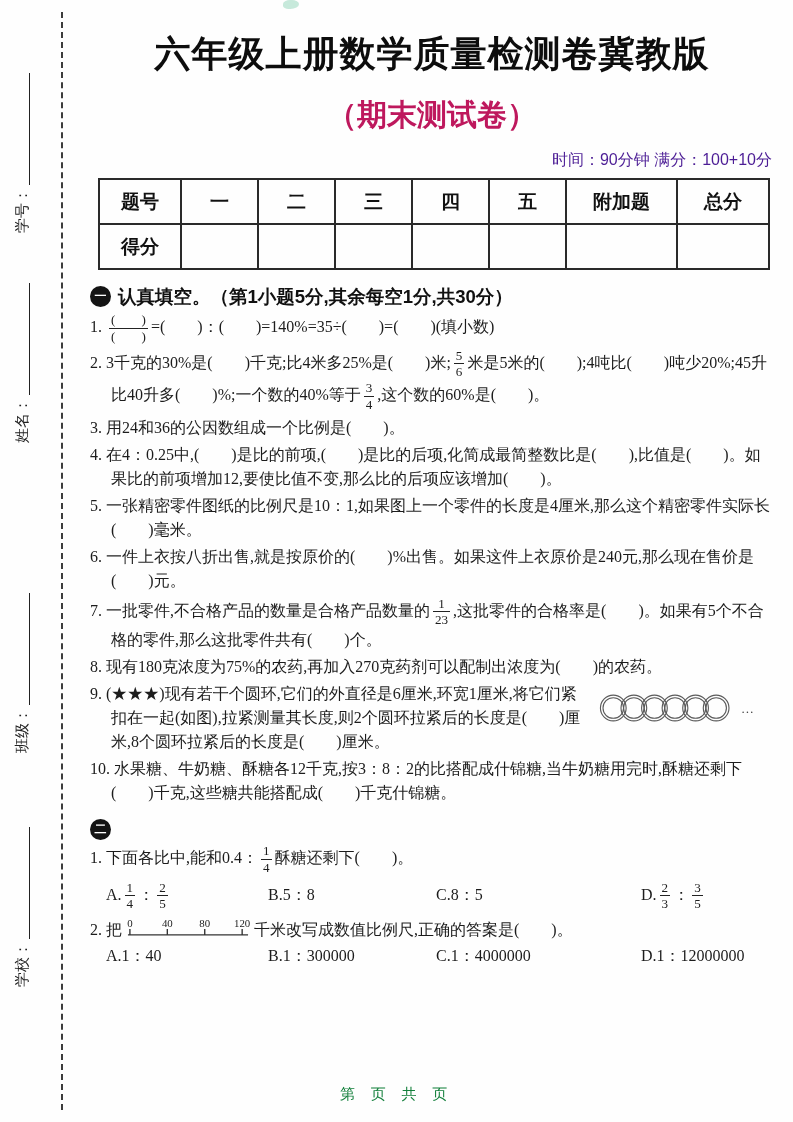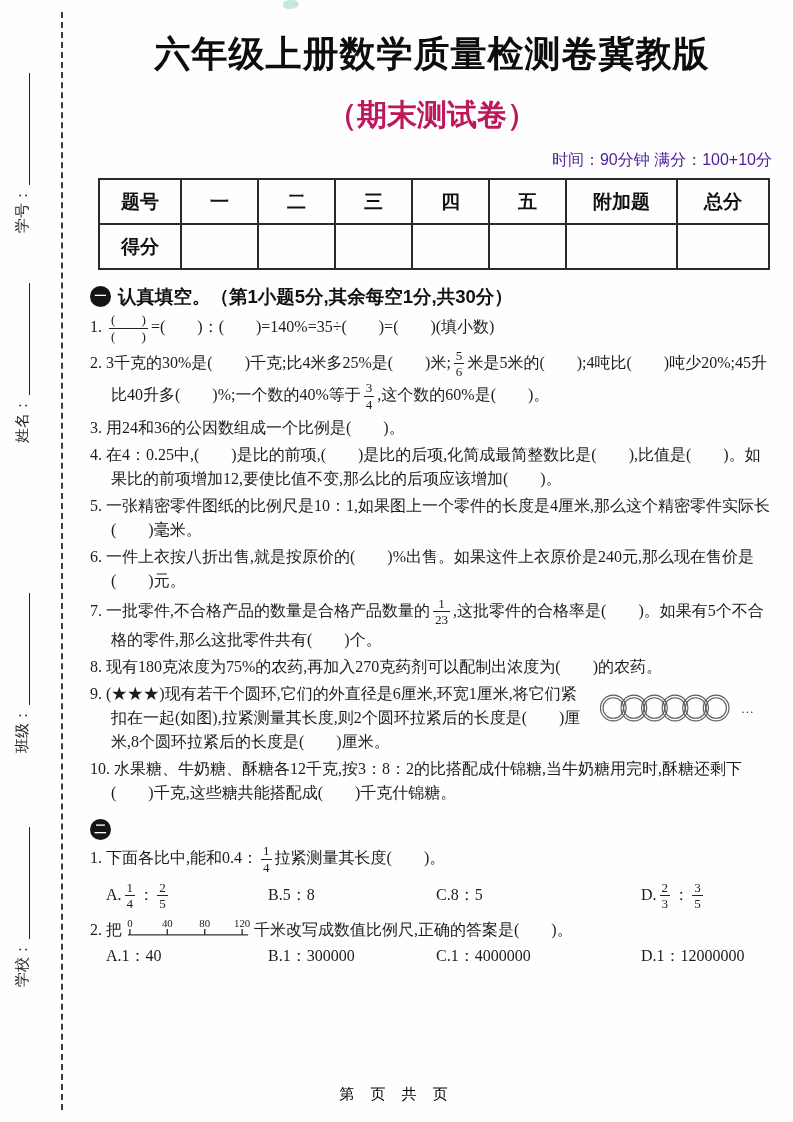--- a/index.html
+++ b/index.html
@@ -40,21 +40,21 @@
   .frac .num{padding:0 2px;}
   .options{display:grid;grid-template-columns:162px 168px 205px 1fr;
            padding-left:16px;font-size:16px;margin:4px 0 4px;align-items:center;}
   svg.rings{float:right;width:186px;height:48px;margin:2px 0 2px 6px;text-indent:0;}
   svg.rings circle{fill:none;stroke:#5a5a5a;stroke-width:1.3;}
   svg.rings text{font-size:15px;fill:#444;font-family:"Liberation Serif",serif;}
   svg.scalebar{display:inline-block;width:128px;height:24px;vertical-align:-5px;margin:0 2px;}
   svg.scalebar line{stroke:#333;stroke-width:1.4;}
   svg.scalebar text{font-size:11px;fill:#222;font-family:"Liberation Serif",serif;}
   .footer{position:absolute;left:0;bottom:18px;width:100%;text-align:center;
-          font-size:15px;letter-spacing:6px;color:#000000;font-family:Liberation Sans, sans-serif;}
+          font-size:15px;letter-spacing:6px;color:#15803d;font-family:Liberation Serif, serif;}
 </style>
 </head>
 <body>
 
 <div class="page">
   <div class="artifact"></div>
   <div class="divider"></div>
 
   <div class="side-field sf-1">
     <span>学号：</span>
@@ -153,21 +153,21 @@
             <circle cx="137" cy="28" r="12"></circle>
             <text x="166" y="34">…</text>
           </svg><span class="qnum">9. </span><span class="run">(★★★)现有若干个圆环,它们的外直径是6厘米,环宽1厘米,将它们紧扣在一起(如图),拉紧测量其长度,则2个圆环拉紧后的长度是(　　)厘米,8个圆环拉紧后的长度是(　　)厘米。</span></div>
         <div class="question"><span class="qnum">10. </span><span class="run">水果糖、牛奶糖、酥糖各12千克,按3：8：2的比搭配成什锦糖,当牛奶糖用完时,酥糖还剩下(　　)千克,这些糖共能搭配成(　　)千克什锦糖。</span></div>
         <div class="section-header">
           <span class="badge">二</span>
         </div>
         <div class="question"><span class="qnum">1. </span><span class="run">下面各比中,能和0.4：</span><span class="frac">
             <span class="num">1</span>
             <span class="den">4</span>
-          </span><span class="run">拉紧测量其长度(　　)。</span></div>
+          </span><span class="run">酥糖还剩下(　　)。</span></div>
         <div class="options">
           <span class="option"><span class="run">A.</span><span class="frac">
               <span class="num">1</span>
               <span class="den">4</span>
             </span><span class="run">：</span><span class="frac">
               <span class="num">2</span>
               <span class="den">5</span>
             </span></span>
           <span class="option"><span class="run">B.5：8</span></span>
           <span class="option"><span class="run">C.8：5</span></span>

